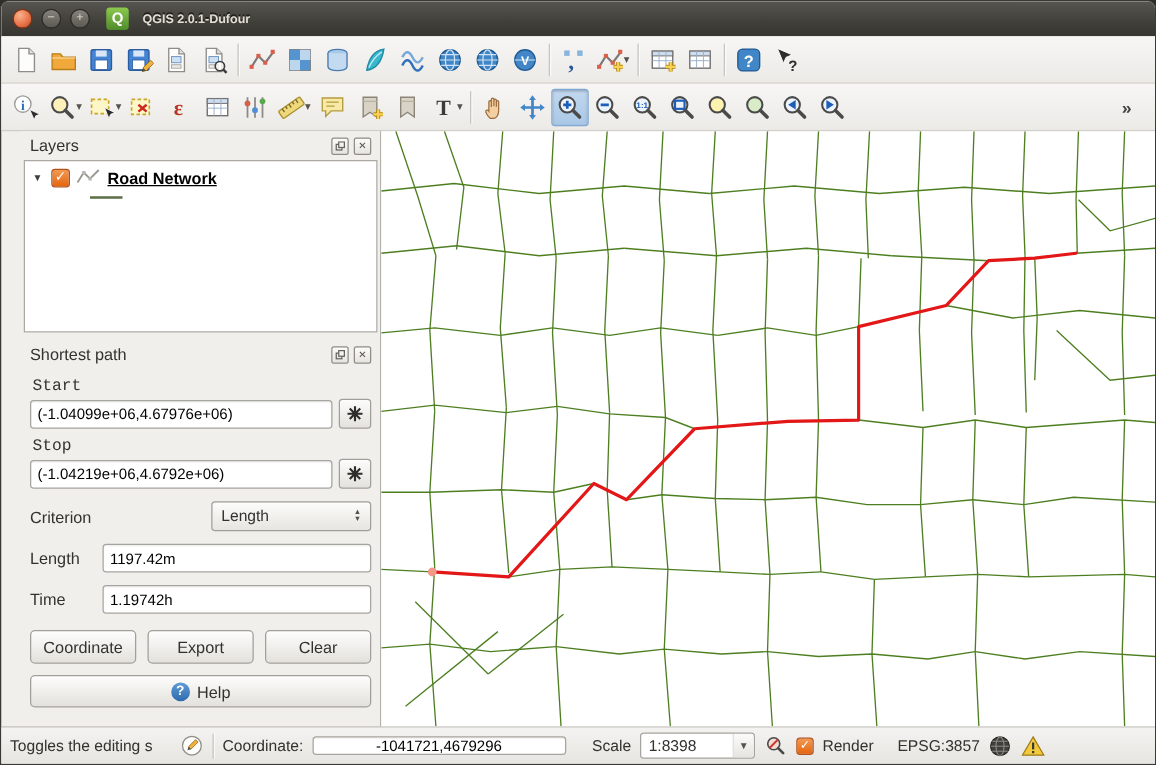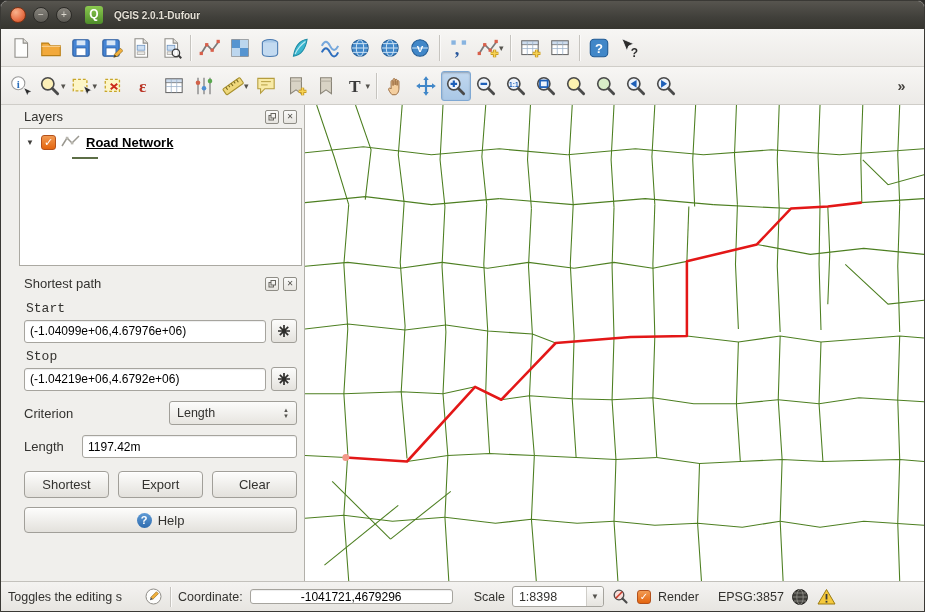--- a/index.html
+++ b/index.html
@@ -474,22 +474,26 @@
               <span class="spin">
                   <span>▲</span>
                   <span>▼</span>
                 </span>
             </span>
           </div>
           <div class="inline-row">
             <span class="lbl-fixed">Length</span>
             <input class="inputbox" value="1197.42m" style="">
           </div>
+          <div class="inline-row">
+            <span class="lbl-fixed">Time</span>
+            <input class="inputbox" value="1.19742h" style="">
+          </div>
           <div class="btn-row">
-            <span class="btn">Shortest</span>
+            <span class="btn">Coordinate</span>
             <span class="btn">Export</span>
             <span class="btn">Clear</span>
           </div>
           <div class="btn-row help-row">
             <span class="btn help-btn">
               <span class="help-q">?</span>
               <span>Help</span>
             </span>
           </div>
         </div>

